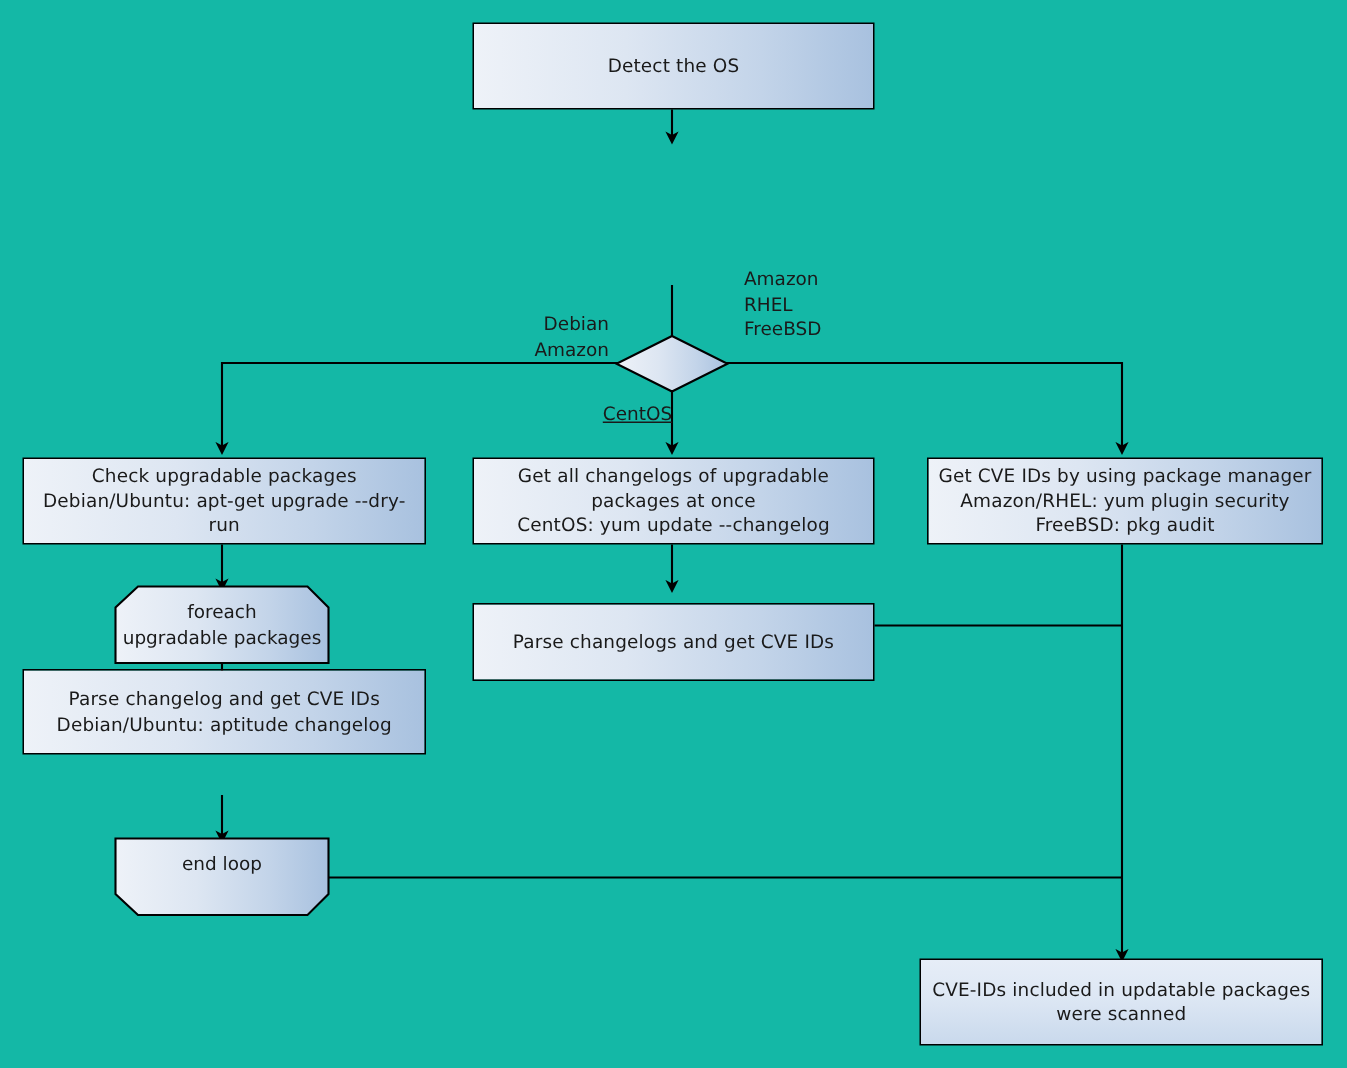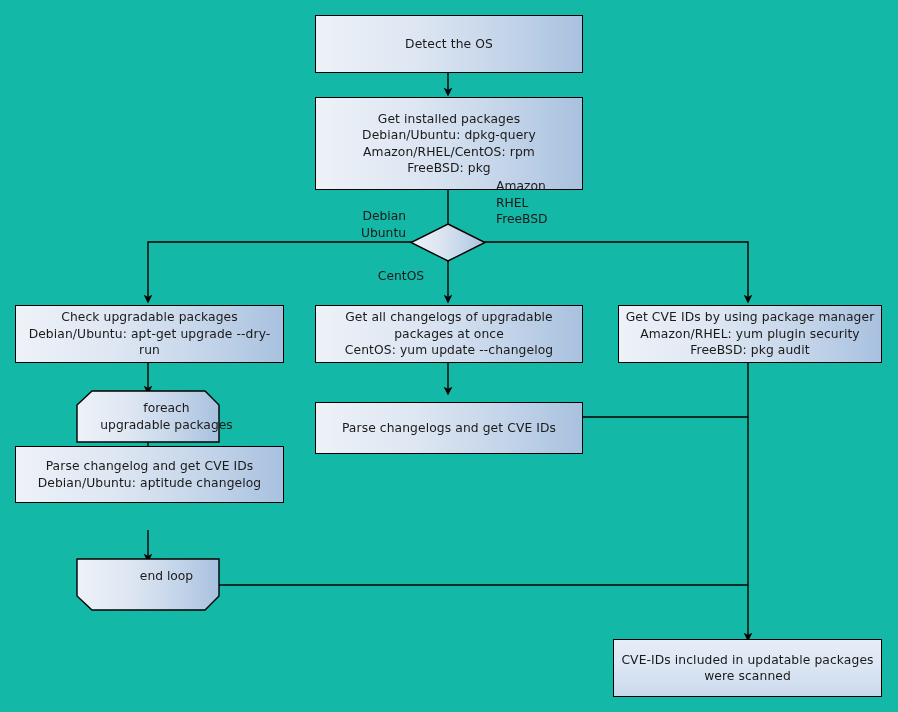--- a/index.html
+++ b/index.html
@@ -40,21 +40,20 @@
     color: #1a1a1a;
     background: linear-gradient(to right, #eef2f8 0%, #dde6f2 38%, #c3d4e9 72%, #a8c1df 100%);
     white-space: pre-line;
     padding: 2px 6px;
   }
   .node.soft-vert {
     background: linear-gradient(to bottom, #e6edf7 0%, #dde7f4 45%, #c9d9ec 100%);
   }
   .loop-shape {
     position: absolute;
-    padding-left: 37px;
   }
   .loop-shape .lbl {
     position: absolute;
     left: 0;
     top: 0;
     width: 100%;
     height: 100%;
     display: flex;
     align-items: center;
     justify-content: center;
@@ -120,26 +119,20 @@
 
     <polygon points="92,391 205,391 219,405 219,442 77,442 77,405" fill="url(#gradH)" stroke="#000" stroke-width="1.4"></polygon>
 
     <polygon points="77,559 219,559 219,596 205,610 92,610 77,596" fill="url(#gradH)" stroke="#000" stroke-width="1.4"></polygon>
   </svg>
 
   <div class="node" style="left:315px; top:15px; width:268px; height:58px;">
     <span>Detect the OS</span>
   </div>
 
-  <div class="node" style="left:315px; top:97px; width:268px; height:93px;">
-    <span>Get installed packages
-Debian/Ubuntu: dpkg-query
-Amazon/RHEL/CentOS: rpm
-FreeBSD: pkg</span>
-  </div>
 
   <div class="node" style="left:15px; top:305px; width:269px; height:58px;">
     <span>Check upgradable packages
 Debian/Ubuntu: apt-get upgrade --dry-run</span>
   </div>
 
   <div class="node" style="left:15px; top:446px; width:269px; height:57px;">
     <span>Parse changelog and get  CVE IDs
 Debian/Ubuntu: aptitude changelog</span>
   </div>
@@ -167,21 +160,21 @@
   <div class="loop-shape" style="left:77px; top:391px; width:142px; height:51px;">
     <span class="lbl">foreach
 upgradable  packages</span>
   </div>
 
   <div class="loop-shape" style="left:77px; top:559px; width:142px; height:34px;">
     <span class="lbl">end loop</span>
   </div>
 
   <div class="edge-label right-al" style="left:296px; top:208px; width:110px;">Debian
-Ubuntu</div>
+Amazon</div>
 
-  <div class="edge-label" style="left:366px; top:268px; width:70px;">CentOS</div>
+  <div class="edge-label" style="left:390px; top:268px; width:70px;text-decoration:underline;">CentOS</div>
 
   <div class="edge-label left-al" style="left:496px; top:178px; width:120px;">Amazon
 RHEL
 FreeBSD</div>
 
 </div>
 
 </body></html>

